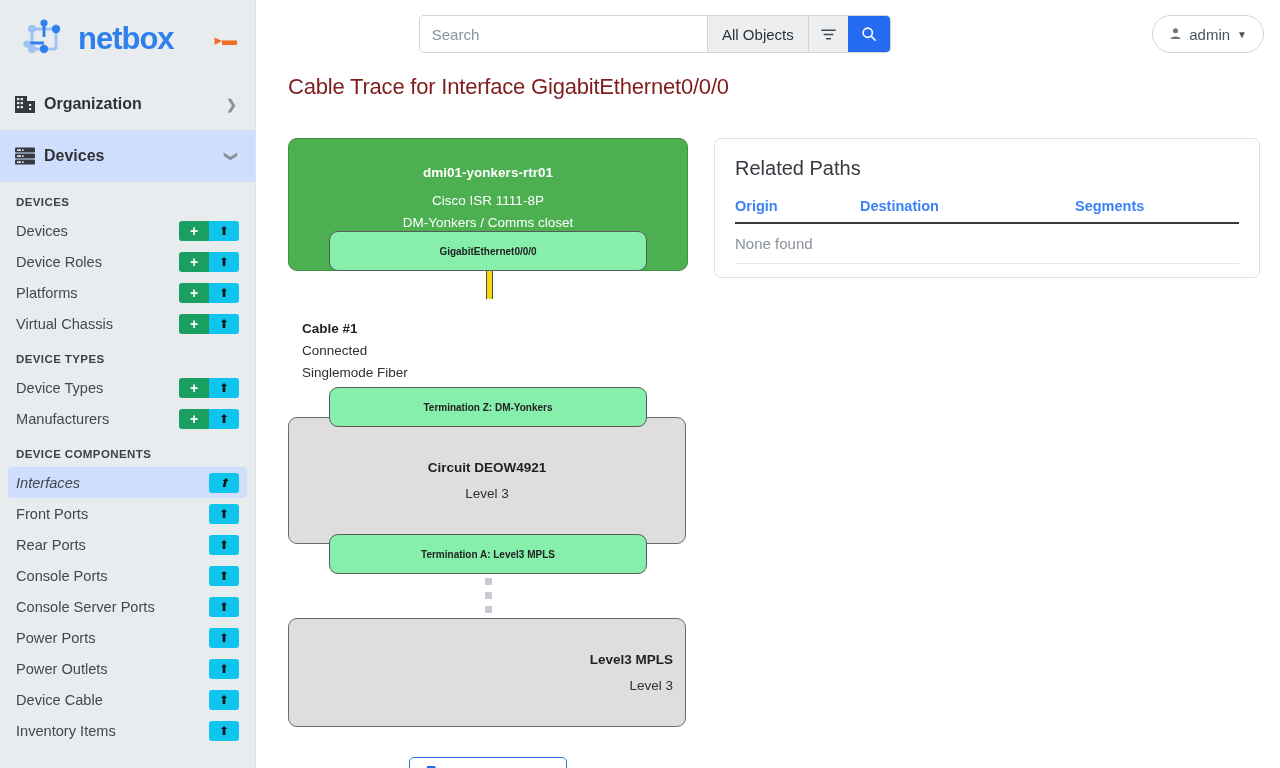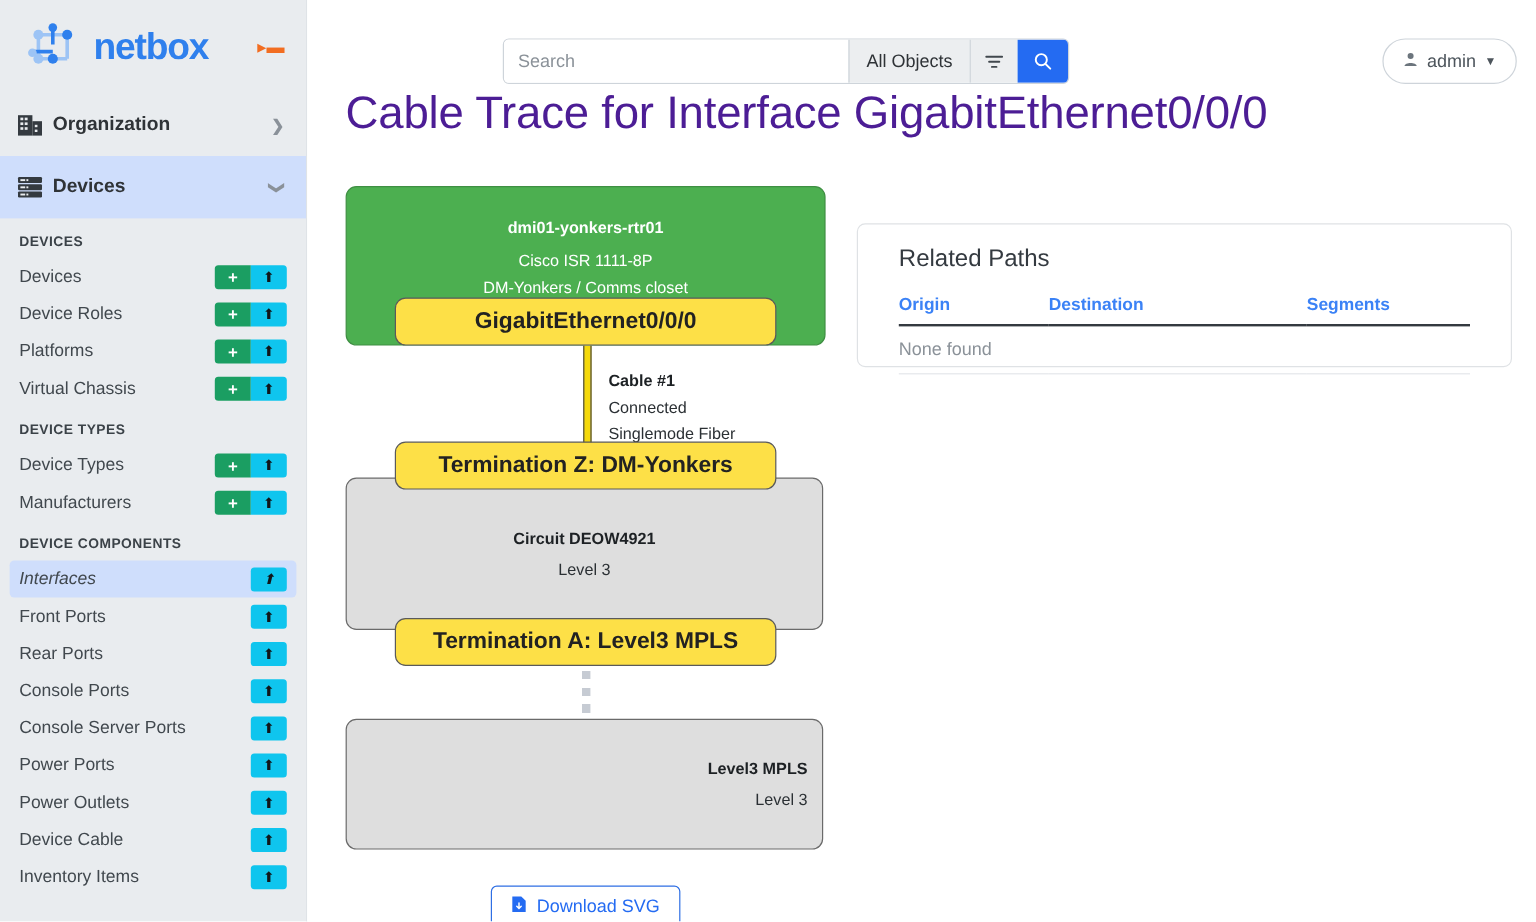--- a/index.html
+++ b/index.html
@@ -57,21 +57,21 @@
     align-items: center; justify-content: center;
     color: #fff; font-size: 12px; cursor: pointer;
   }
   .mini-add { background: #1b9e62; border-radius: 3px 0 0 3px; font-size: 14px; font-weight: 700; }
   .mini-imp { background: #0fc5ee; border-radius: 0 3px 3px 0; color: #11161a; }
   .mini-imp.solo { border-radius: 3px; }
 
   
   .main { flex: 1; height: 768px; position: relative; background: #fff; overflow: hidden; }
 
-  .topbar { height: 70px; display: flex; align-items: flex-end; padding: 0 16px; margin-left: 16px; }
+  .topbar { height: 70px; display: flex; align-items: flex-start; padding: 15px 16px; margin-left: 16px; }
   .search-wrap {
     display: flex; align-items: stretch; height: 38px;
     margin-left: auto; margin-right: auto;
     border: 1px solid #ced4da; border-radius: 5px; overflow: hidden;
     width: 472px;
   }
   .search-input {
     flex: 1; border: none; outline: none; padding: 0 12px;
     font-size: 15px; color: #495057; font-family: inherit; background: #fff;
   }
@@ -90,49 +90,49 @@
     width: 42px; background: #246bf2; cursor: pointer;
   }
   .user-btn {
     display: flex; align-items: center; gap: 7px;
     height: 38px; padding: 0 16px; margin-left: auto;
     border: 1px solid #ced4da; border-radius: 19px;
     font-size: 15px; color: #4d555c; cursor: pointer; background: #fff;
   }
 
   .page-title {
-    font-size: 38px; font-weight: 400; color: #4c1d95;
+    font-size: 22px; font-weight: 400; color: #7f1d1d;
     padding: 0 0 0 32px; margin-top: 4px; letter-spacing: -.2px;
   }
 
   .content { display: flex; padding: 38px 20px 0 32px; gap: 26px; }
 
   
   .trace { width: 400px; position: relative; flex-shrink: 0; }
   .node {
     border: 1px solid #555; border-radius: 9px;
     text-align: center; position: relative;
   }
   .node-device {
     background: #4caf50; border-color: #3f8f43; color: #fff;
     padding: 26px 10px 40px; border-radius: 9px;
   }
   .nd-title { font-size: 13.5px; font-weight: 700; margin-bottom: 13px; }
   .nd-line { font-size: 13.5px; margin-bottom: 7px; }
   .nd-line:last-child { margin-bottom: 0; }
 
   .term-box {
-    background: #fde047; border: 1px solid #5a5a5a; border-radius: 9px;
+    background: #86efac; border: 1px solid #5a5a5a; border-radius: 9px;
     width: 318px; margin: 0 auto; height: 40px;
     display: flex; align-items: center; justify-content: center;
-    font-size: 19px; font-weight: 700; color: #222; position: relative; z-index: 3;
+    font-size: 10px; font-weight: 700; color: #222; position: relative; z-index: 3;
   }
   .iface-overlap { margin-top: -40px; }
 
-  .cable-row { display: flex; height: 80px; position: relative; }
+  .cable-row { display: flex; height: 116px; position: relative; flex-direction: column; }
   .cable-line {
     width: 7px; background: #f5d90b; border-left: 1px solid #4a4a4a;
     border-right: 1px solid #4a4a4a; margin-left: 198px; height: 100px;
   }
   .cable-info { padding-left: 14px; padding-top: 22px; }
   .ci-title { font-size: 13.5px; font-weight: 700; color: #1d2124; margin-bottom: 7px; }
   .ci-line { font-size: 13.5px; color: #2b3034; margin-bottom: 7px; }
 
   .circuit-wrap { position: relative; }
   .circuit-box {
@@ -161,24 +161,23 @@
   .dl-btn {
     display: inline-flex; align-items: center; gap: 8px;
     border: 1px solid #2f6fe4; border-radius: 5px;
     background: #fff; color: #246bf2;
     font-size: 15px; padding: 7px 16px; cursor: pointer;
     font-family: inherit;
   }
 
   
   .card {
-    flex: 1; max-width: 568px; height: 120px;
+    flex: 1; max-width: 568px; height: 140px;
     border: 1px solid #dfe2e5; border-radius: 7px;
-    padding: 18px 34px 0;
-    margin-top: 31px;
+    padding: 18px 20px 0;
   }
   .card-title { font-size: 20px; color: #343a40; font-weight: 400; margin-bottom: 18px; }
   table { width: 100%; border-collapse: collapse; }
   th {
     text-align: left; font-size: 14.5px; font-weight: 700; color: #3b82f6;
     padding-bottom: 8px; border-bottom: 2px solid #343a40;
   }
   td {
     font-size: 15px; color: #8b9299; padding: 11px 0;
     border-bottom: 1px solid #e4e7ea;

